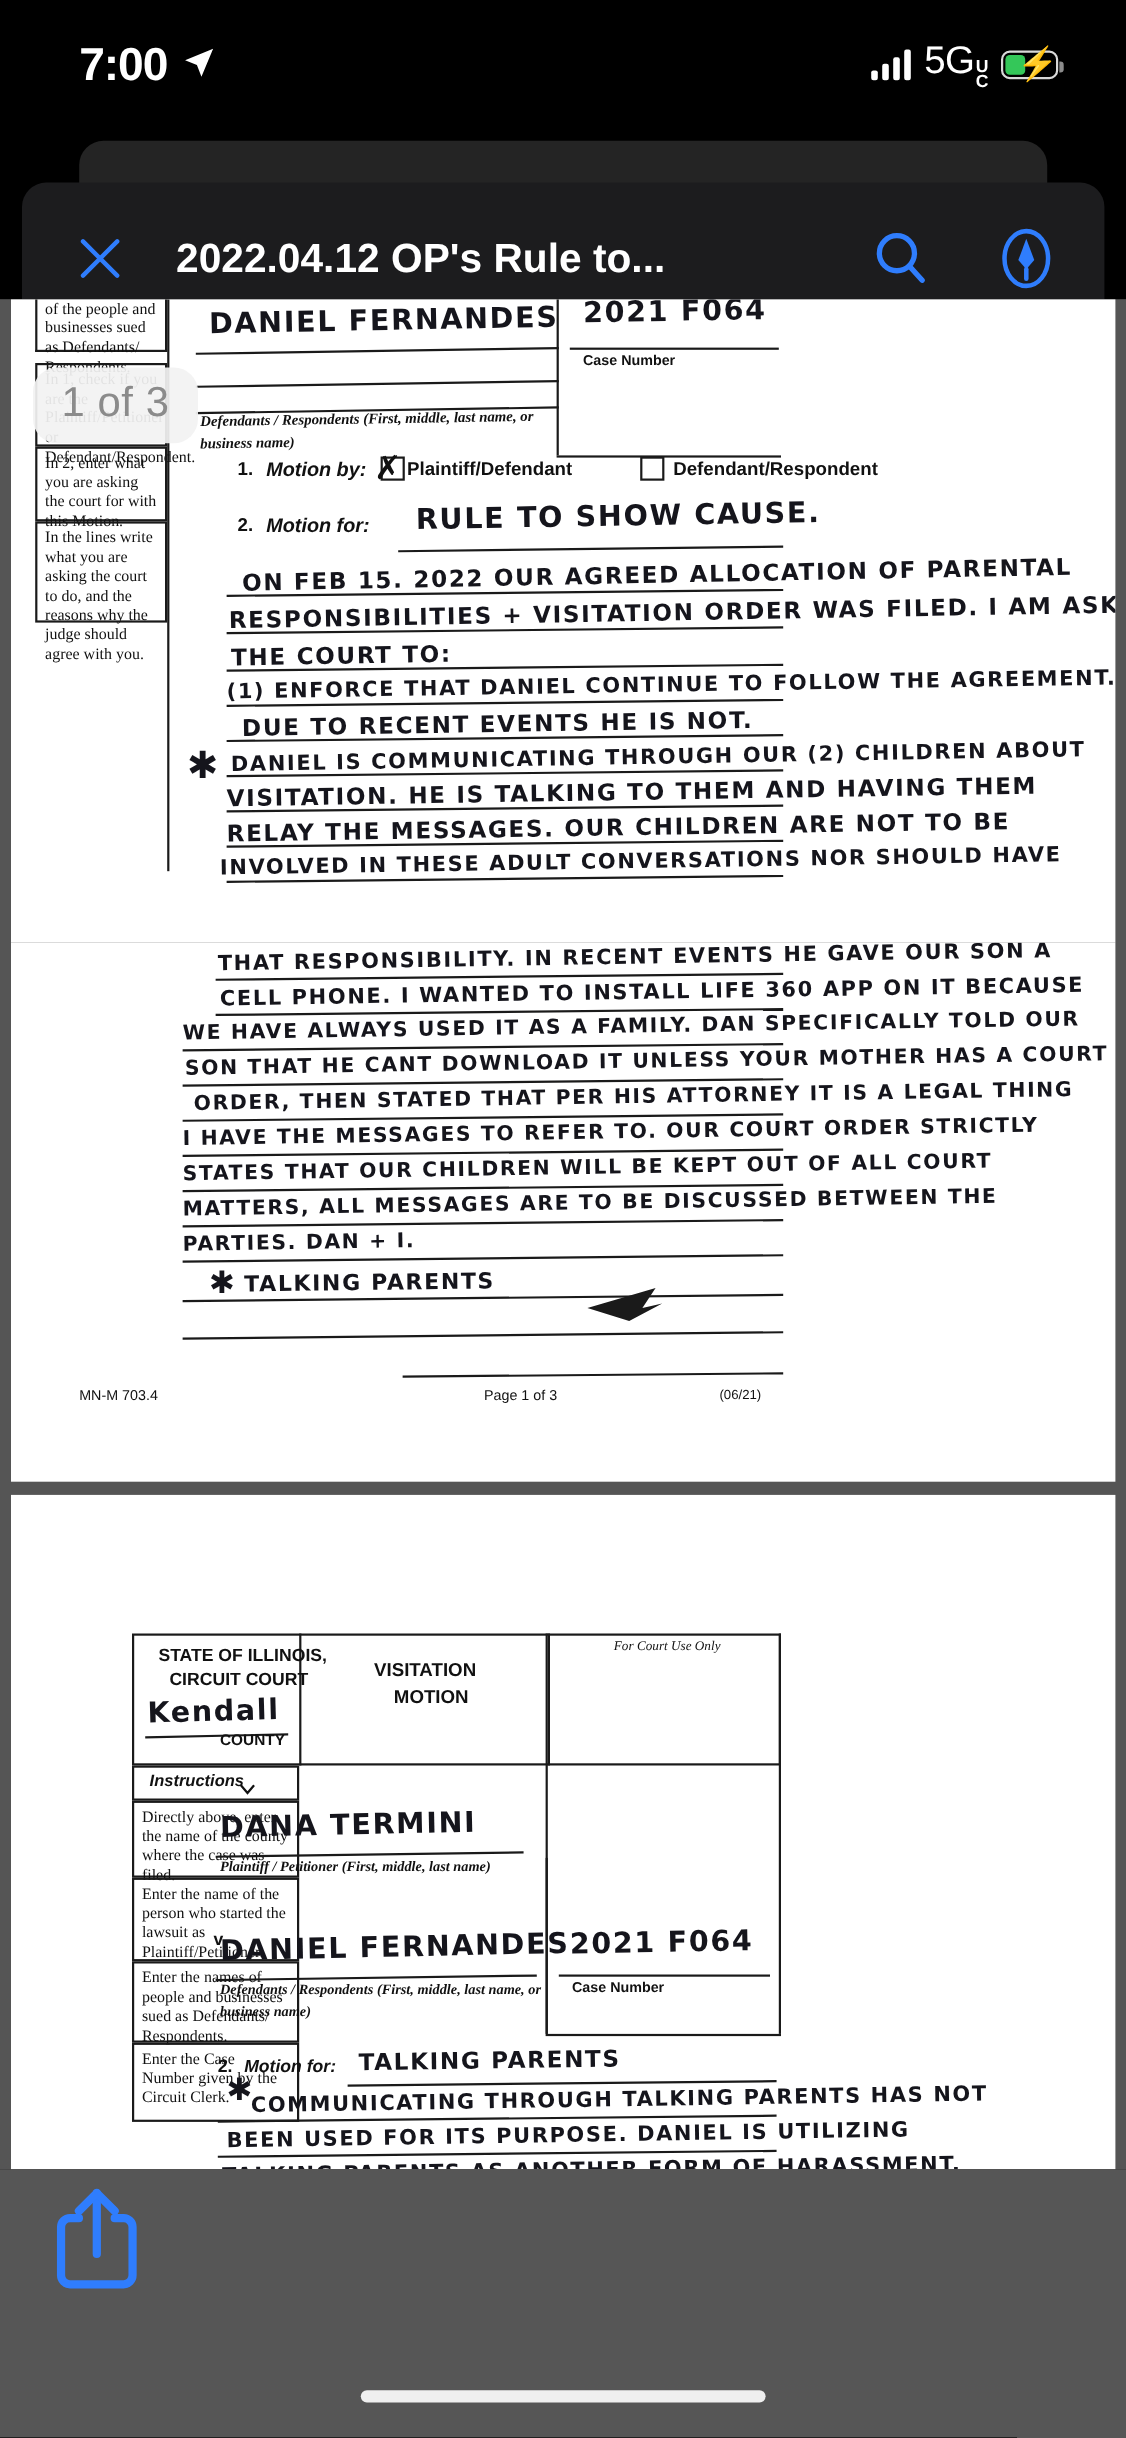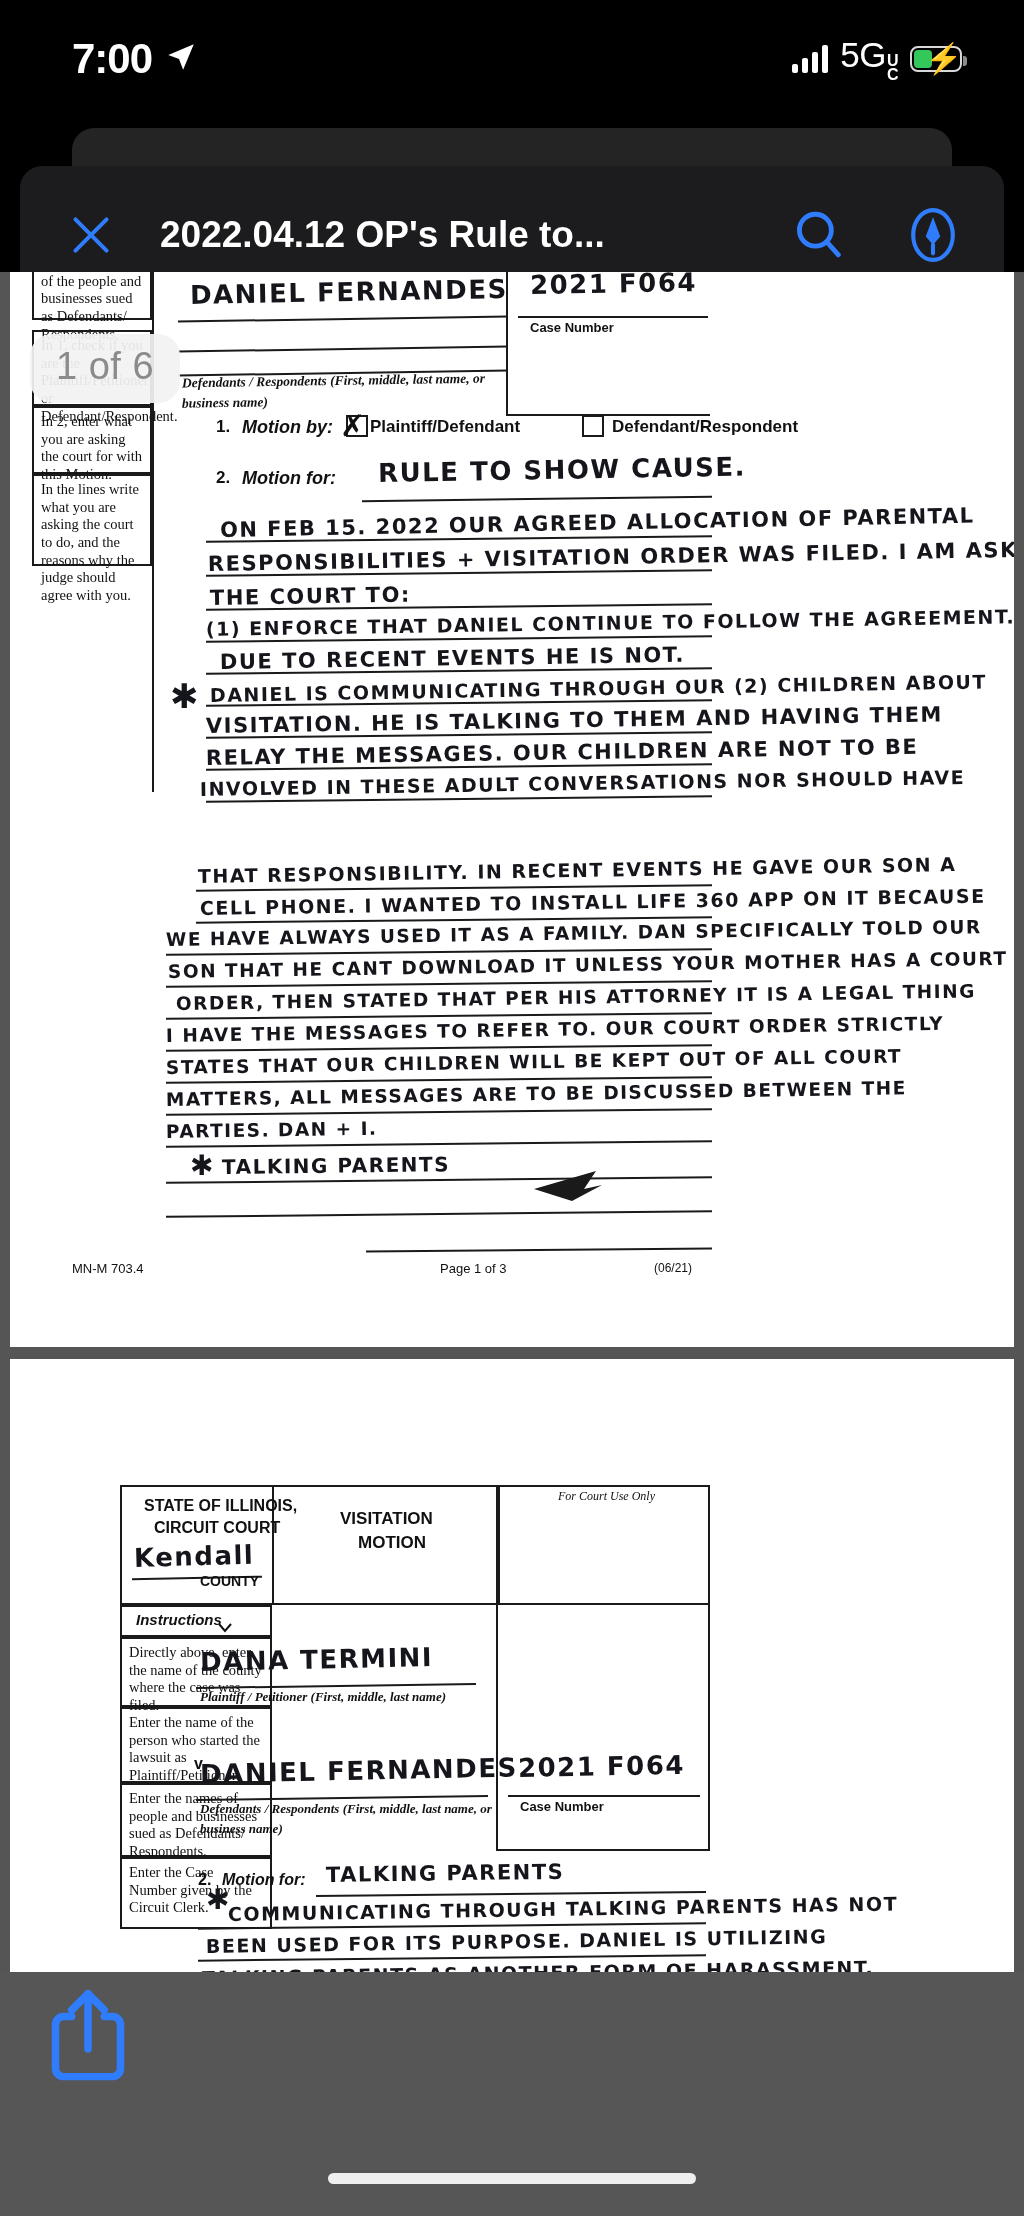--- a/index.html
+++ b/index.html
@@ -167,21 +167,21 @@
           <svg width="58" height="58" viewBox="0 0 24 24" fill="none" stroke="#2f7dfd" stroke-width="1.7">
             <ellipse cx="12" cy="12" rx="8.2" ry="10.3"></ellipse>
             <path d="M12 4.6 L15 12.6 L12 16 L9 12.6 Z" fill="#2f7dfd" stroke="none"></path>
             <line x1="12" y1="16" x2="12" y2="19.6" stroke-linecap="round"></line>
           </svg>
         </span>
       </div>
     </div>
   </div>
 
-  <div class="page-badge">1 of 6</div>
+  <div class="page-badge">1 of 3</div>
 
   <div class="doc-area">
 
     <div class="page page1">
 
       <div class="vln" style="left:142px; top:0; height:520px;"></div>
       <div class="instr" style="left:22px; top:-22px; width:120px; height:70px; border-top:none;">
         <span>Enter the names of the people and businesses sued as Defendants/ Respondents.</span>
       </div>
       <div class="instr" style="left:22px; top:58px; width:120px; height:76px;">

